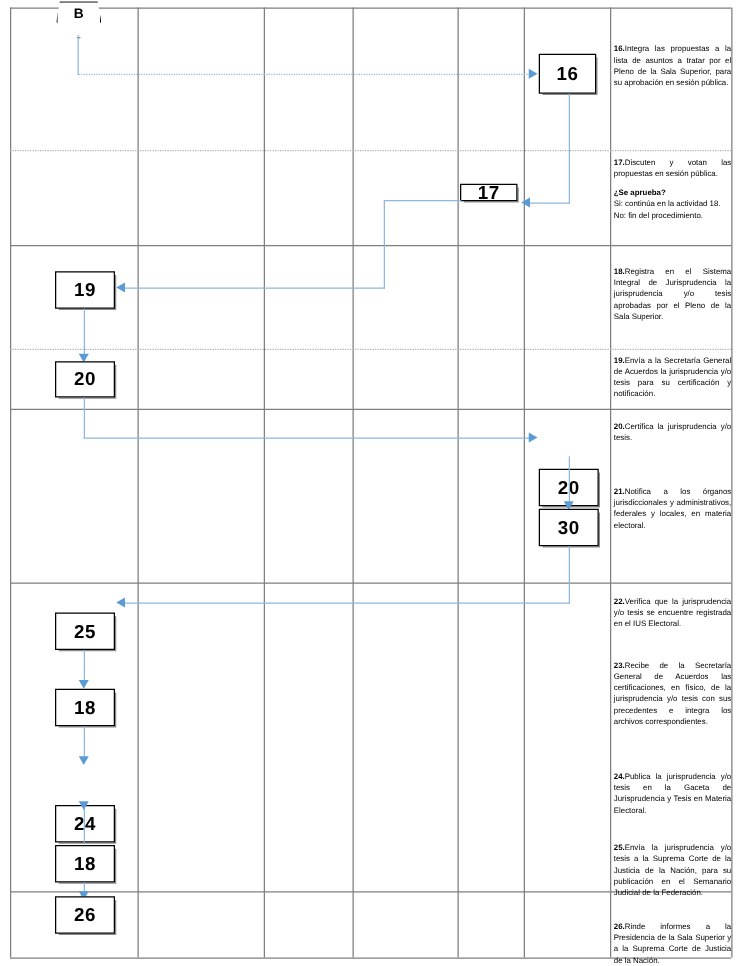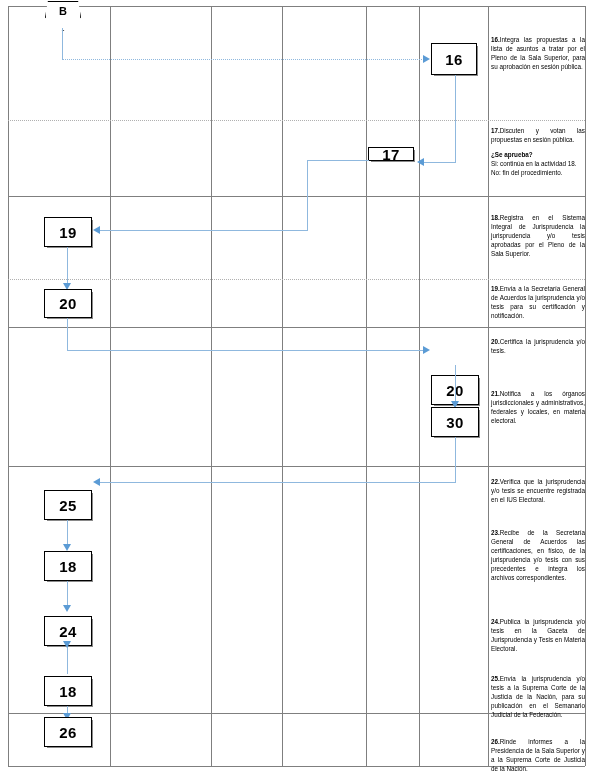--- a/index.html
+++ b/index.html
@@ -197,21 +197,21 @@
   <div class="ln v" style="left:67px;top:520px;height:25px;"></div>
   <div class="arrow down" style="left:63px;top:544px;"></div>
 
   <div class="node" style="left:44px;top:551px;width:48px;height:30px;">
     <span>18</span>
   </div>
 
   <div class="ln v" style="left:67px;top:581px;height:25px;"></div>
   <div class="arrow down" style="left:63px;top:605px;"></div>
 
-  <div class="node" style="left:44px;top:616px;width:48px;height:30px;">
+  <div class="node" style="left:44px;top:644px;width:48px;height:30px;">
     <span>24</span>
   </div>
 
   <div class="ln v" style="left:67px;top:642px;height:32px;"></div>
   <div class="arrow down" style="left:63px;top:641px;"></div>
 
   <div class="node" style="left:44px;top:676px;width:48px;height:30px;">
     <span>18</span>
   </div>
 

